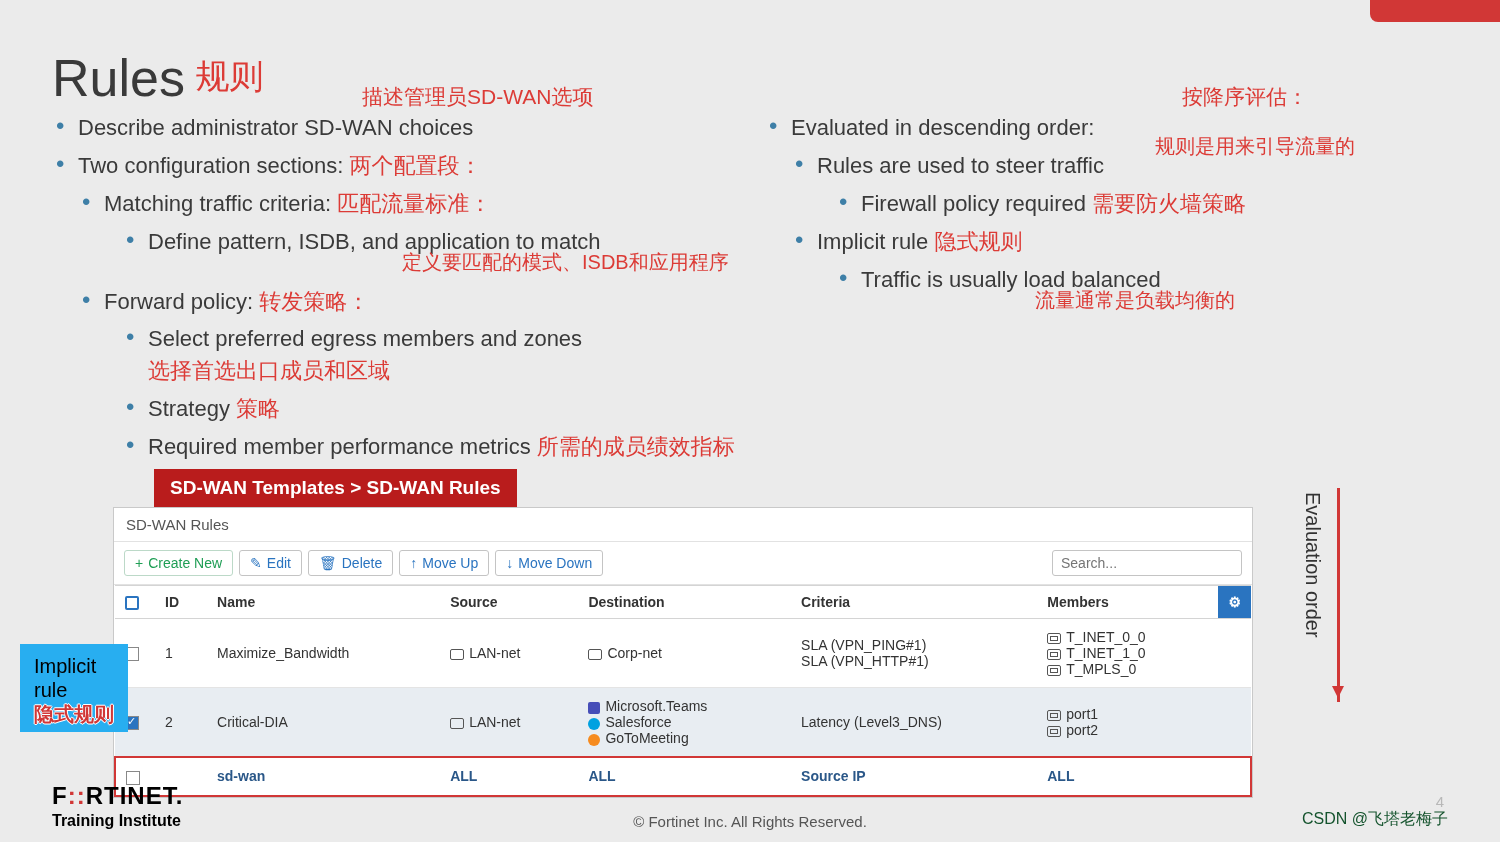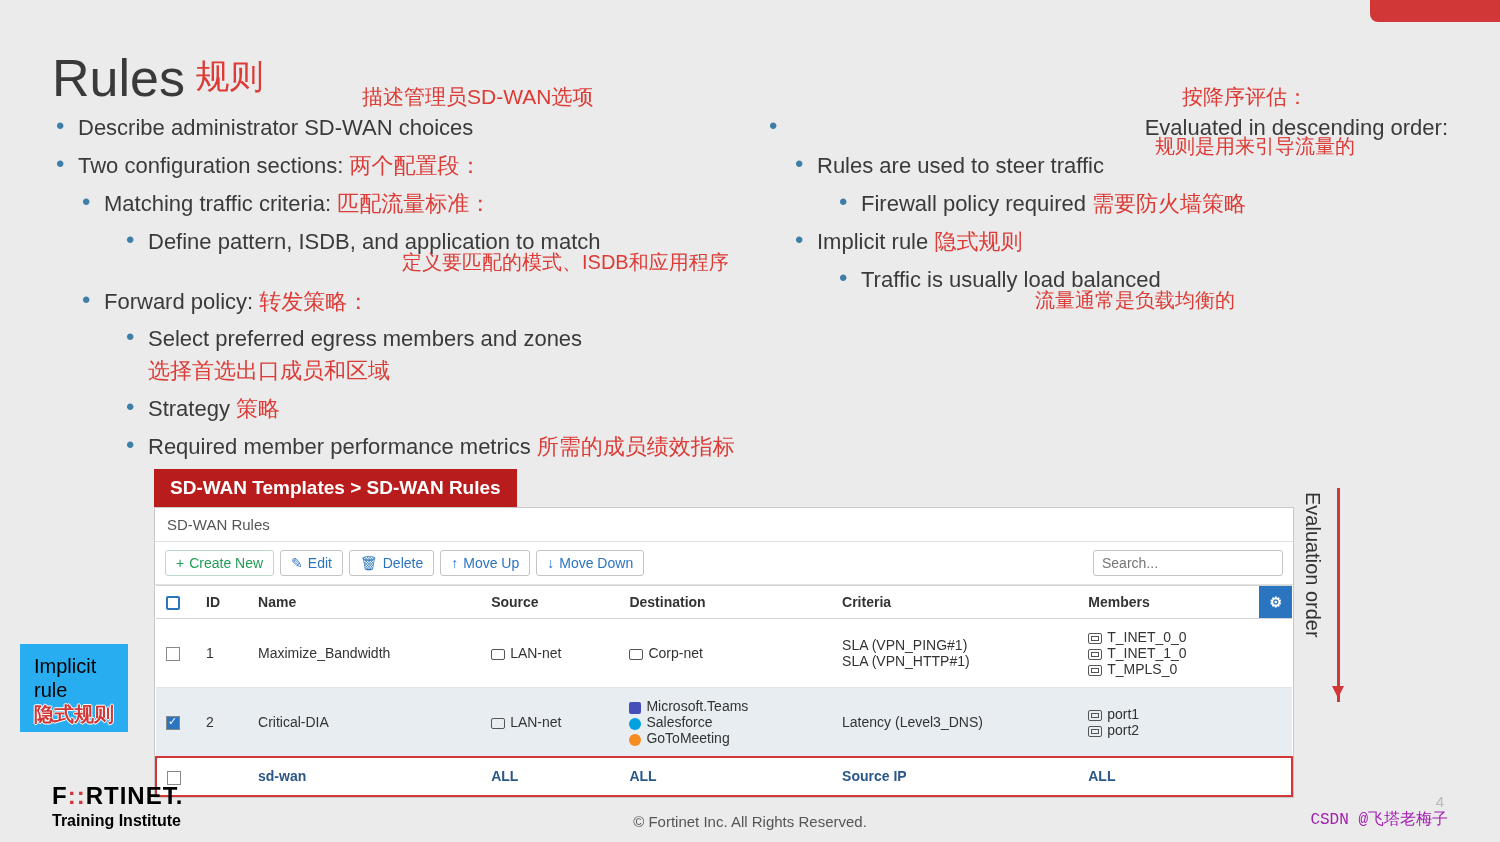--- a/index.html
+++ b/index.html
@@ -24,21 +24,21 @@
 li.s3 { padding-left: 26px; margin-left: 70px; }
 .sub-anno-row { position: absolute; color: #dc3b36; font-size: 20px; font-weight: 500; }
 
 .breadcrumb-hdr {
   background: #b91c1c; color: #fff; font-weight: 700;
   display: inline-block; padding: 8px 16px; font-size: 19px;
   margin-left: 102px; 
 }
 
 .gui-panel {
-  margin-left: 102px; width: 1140px; background: #fff;
+  margin-left: 61px; width: 1140px; background: #fff;
   border: 1px solid #c9c9c9; font-size: 14px; color: #333;
 }
 .panel-title { padding: 8px 12px; color: #555; font-size: 15px; }
 .toolbar { display: flex; align-items: center; padding: 8px 10px; gap: 6px; border-top:1px solid #e2e2e2; border-bottom:1px solid #e2e2e2;}
 .btn { border: 1px solid #c4c4c4; padding: 4px 10px; border-radius: 3px; font-size: 14px; display: inline-flex; align-items: center; gap: 5px; background:#fff; cursor:pointer;}
 .btn.green { color: #1f9e55; border-color:#bcd9c8;}
 .btn.blue { color: #2a74c0; }
 .search-box { margin-left: auto; border:1px solid #c4c4c4; border-radius:3px; padding:4px 8px; width:190px; color:#999; font-size:14px;}
 table { width: 100%; border-collapse: collapse; font-size: 14px; }
 th { text-align: left; padding: 8px 10px; font-weight: 700; border-top:1px solid #d4d4d4; border-bottom:1px solid #d4d4d4; background:#fff;}
@@ -71,21 +71,21 @@
   position: absolute; right: 160px; top: 488px;
   width: 3px; height: 214px; background:#d13736;
 }
 .eval-arrow::after{content:""; position:absolute; bottom:-2px; left:-5px; border:6px solid transparent; border-top:12px solid #d13736;}
 
 .footer { position:absolute; bottom:12px; left:0; right:0; padding: 0 52px; display:flex; align-items:flex-end; justify-content:space-between; font-size:15px; color:#555;}
 .logo { font-weight:700; font-size:24px; letter-spacing:1px; color:#000;}
 .logo .red{color:#d13736;}
 .inst{ font-weight:700; font-size:16px; color:#000; margin-top:2px;}
 .copyright{ position:absolute; left:50%; transform:translateX(-50%);}
-.watermark{ color:#a21caf; font-size:16px;font-family:Liberation Mono, monospace;}
+.watermark{ color:#14532d; font-size:16px;}
 .pagenum{ color:#b8b8b8; font-size:15px; position:absolute; right:56px; bottom:32px;}
 </style>
 </head>
 <body>
 
 <div class="red-corner"></div>
 
 <div class="slide">
   <div>
     <span class="title">Rules</span>
@@ -124,21 +124,21 @@
         <li class="s3">
           <span>Required member performance metrics</span>
           <span class="anno">所需的成员绩效指标</span>
         </li>
       </ul>
     </div>
 
     <div class="col" style="position:relative;">
       <div class="sub-anno-row" style="top:-30px; right:140px; font-size:21px;">按降序评估：</div>
       <ul>
-        <li style="position:relative;text-align:right;">
+        <li style="position:relative;">
           <span>Evaluated in descending order:</span>
           <div class="sub-anno-row" style="left:390px; top:20px;">规则是用来引导流量的</div>
         </li>
         <li class="s2"><span>Rules are used to steer traffic</span></li>
         <li class="s3">
           <span>Firewall policy required</span>
           <span class="anno">需要防火墙策略</span>
         </li>
         <li class="s2">
           <span>Implicit rule</span>

